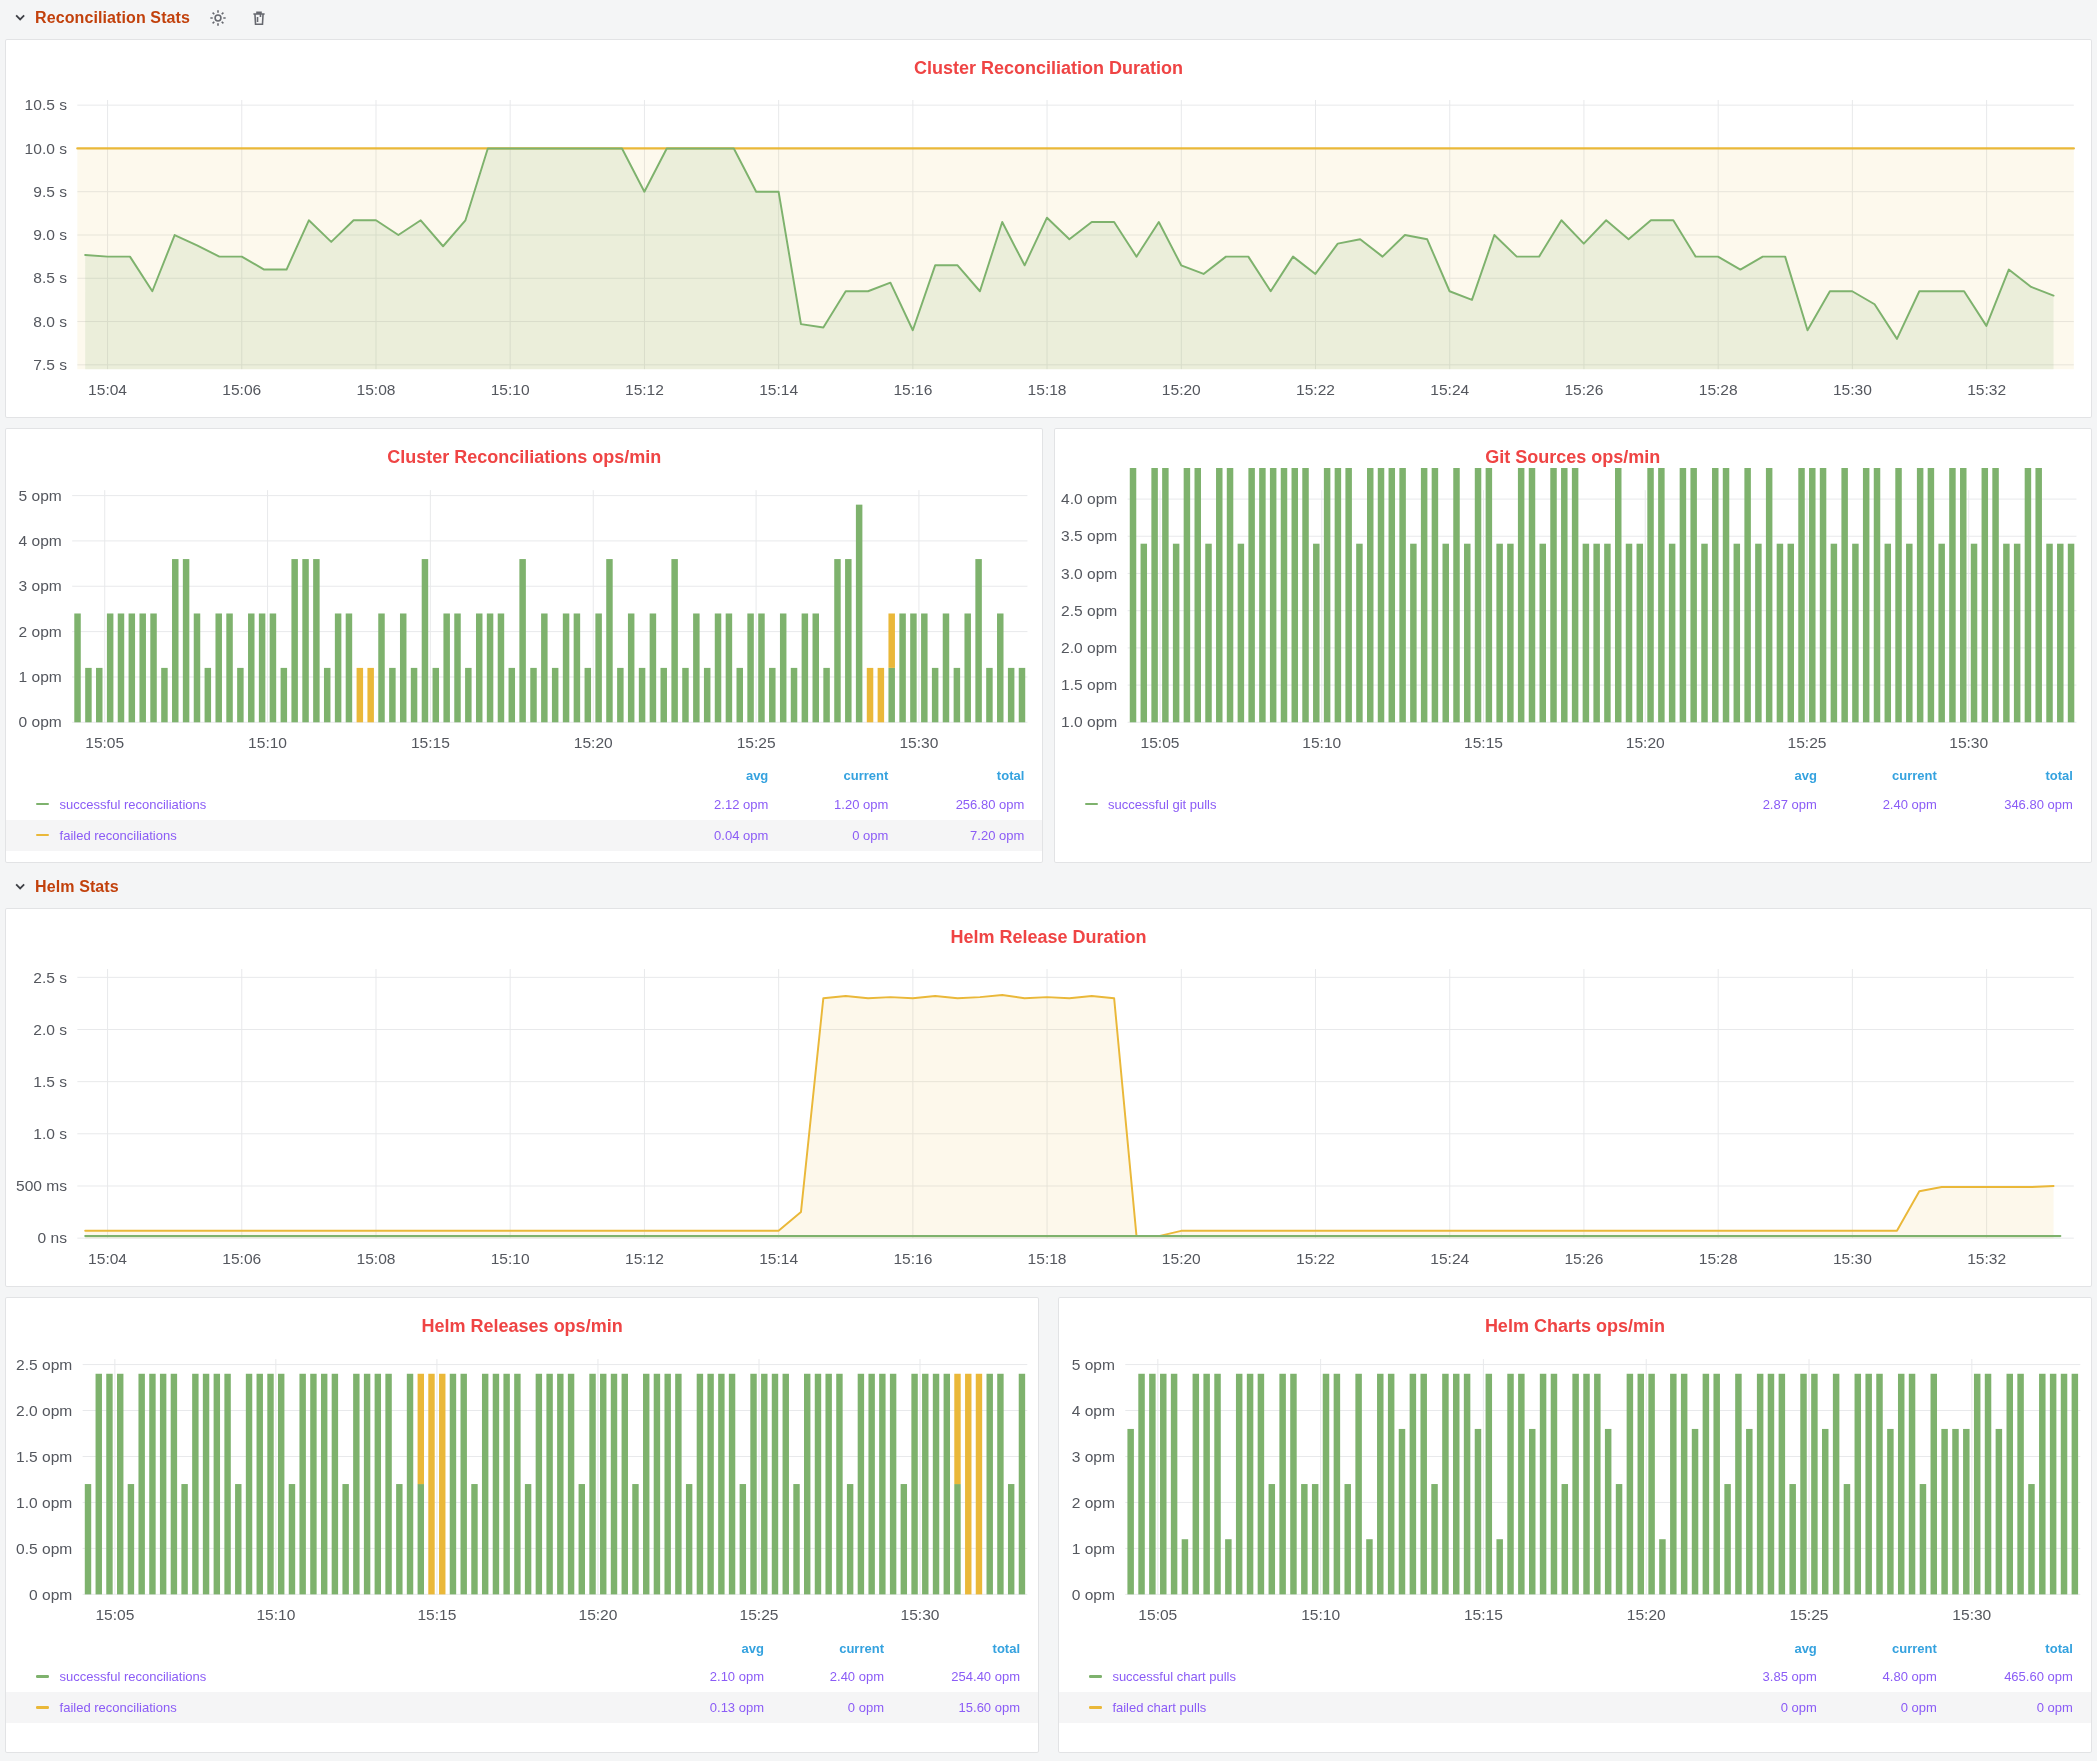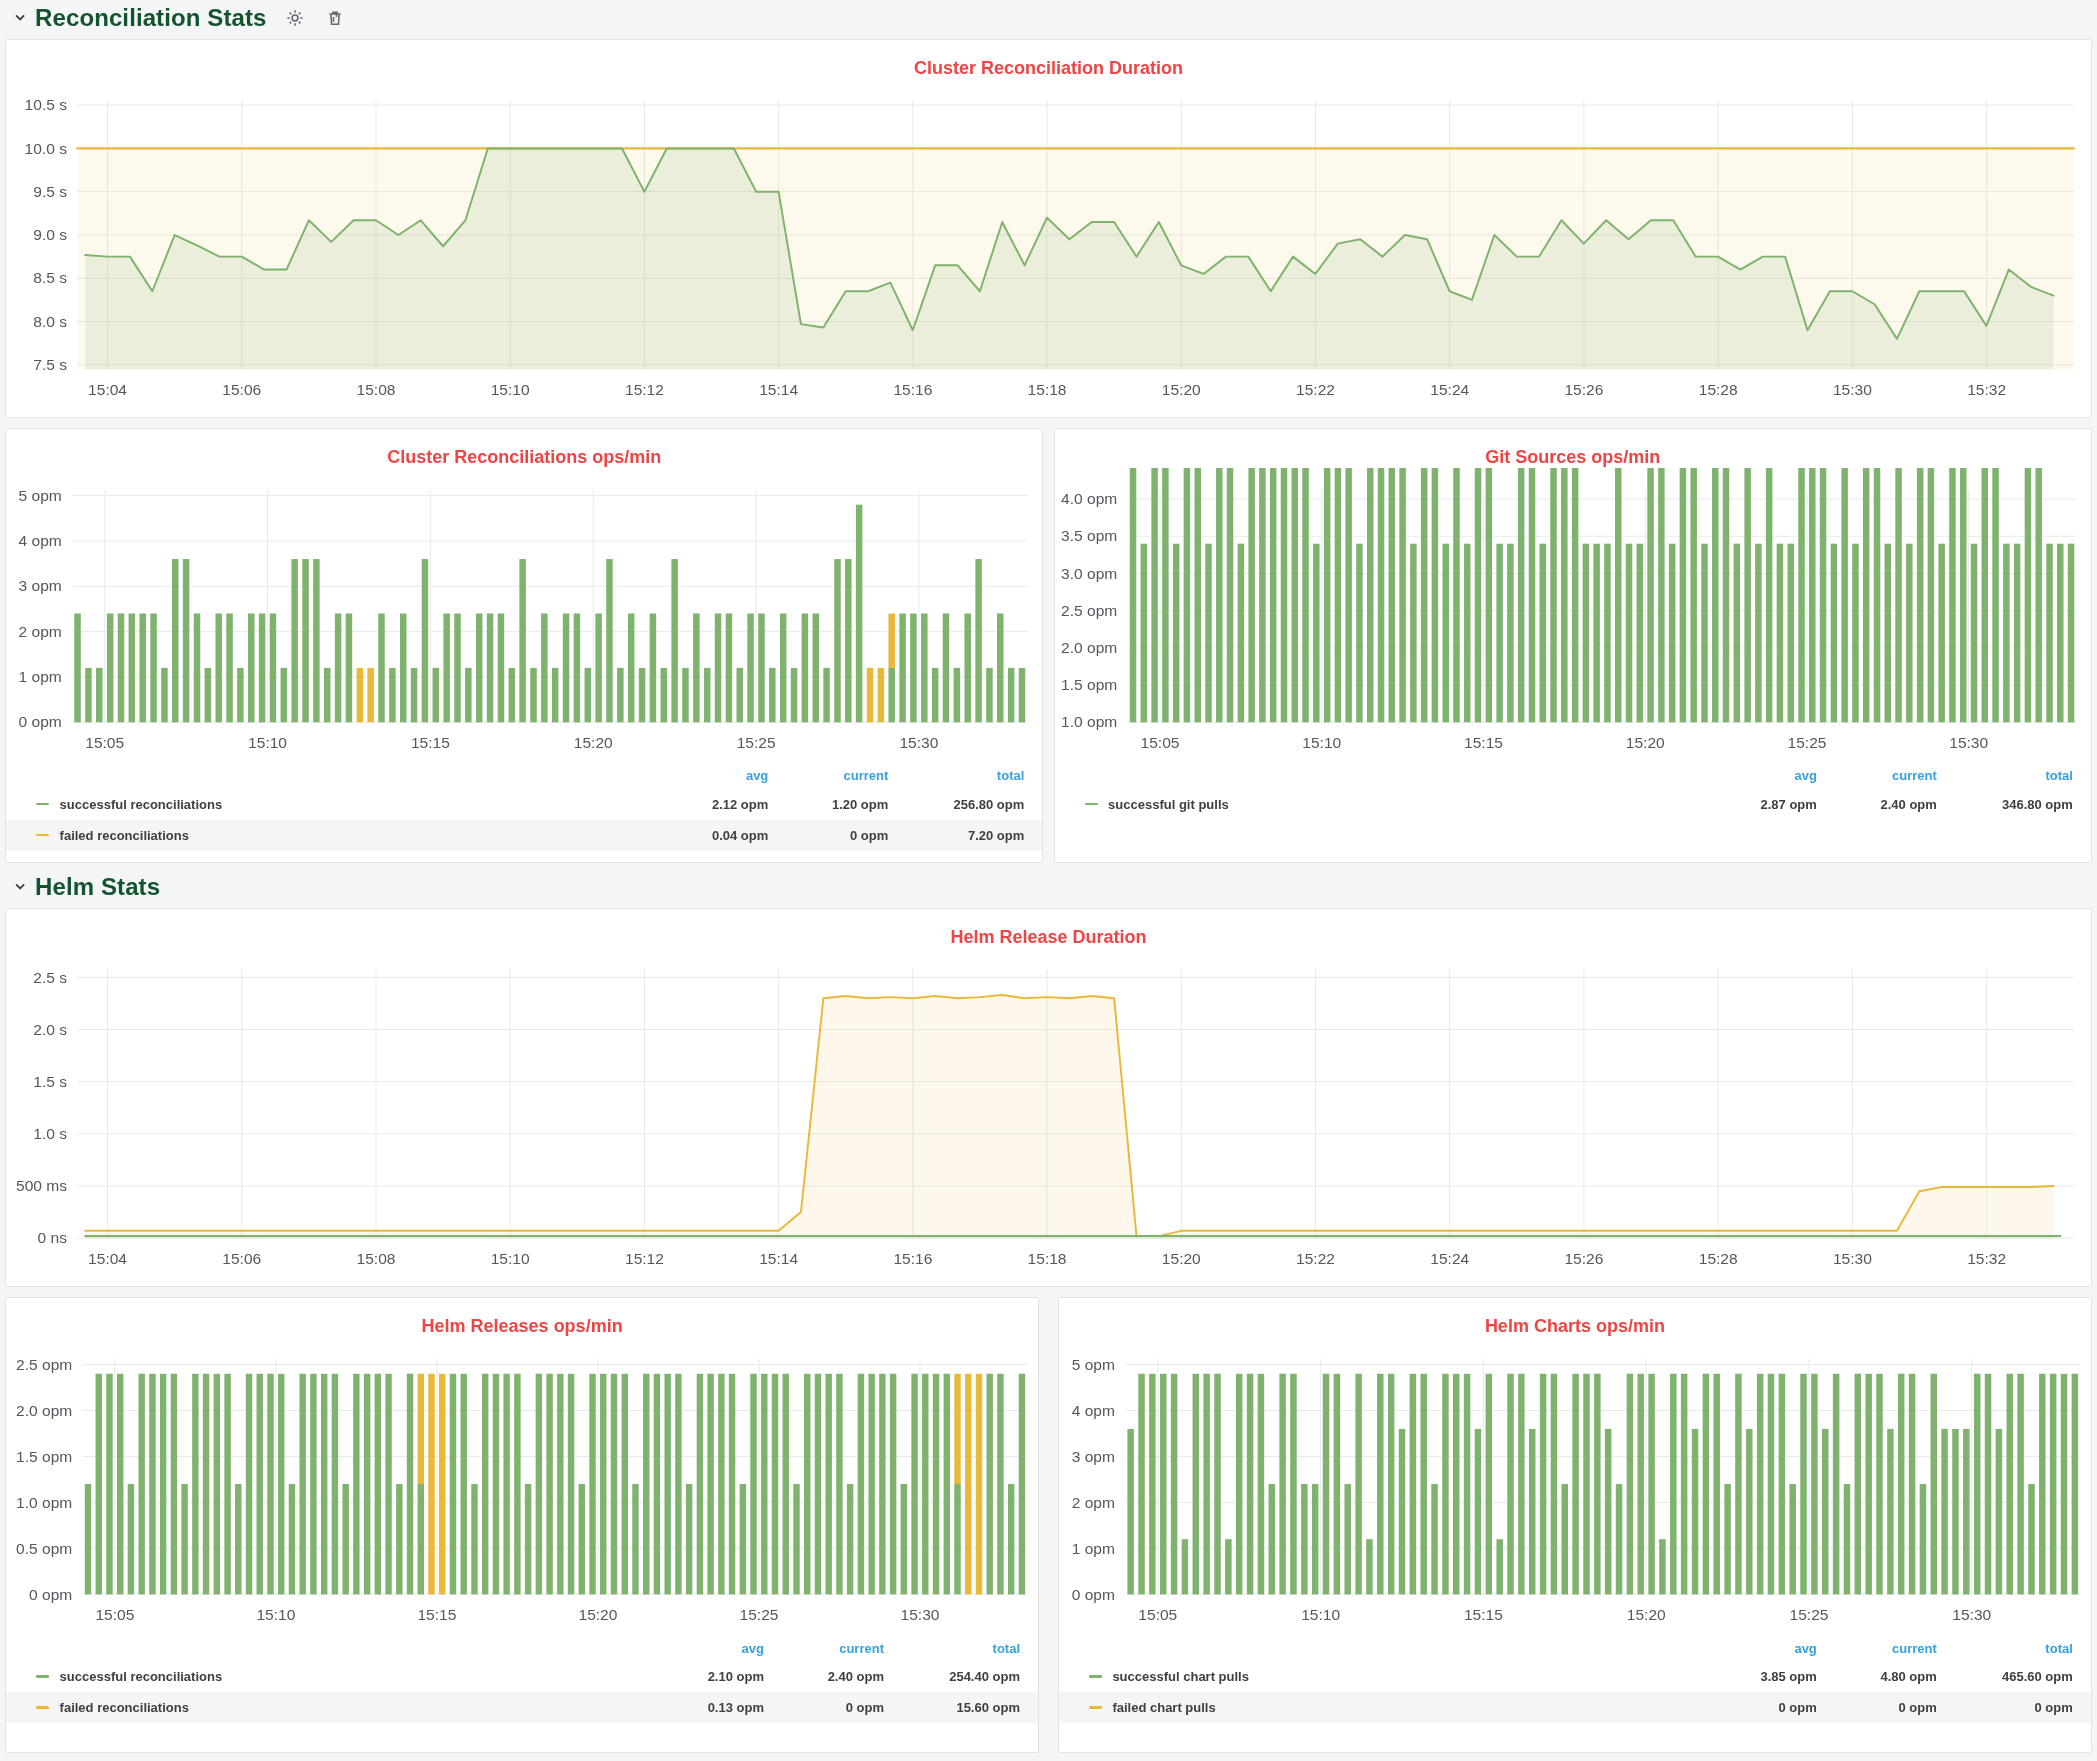--- a/index.html
+++ b/index.html
@@ -5,21 +5,21 @@
   html,body{margin:0;padding:0;}
   body{
     width:2097px;min-height:1761px;box-sizing:border-box;
     background:#f4f5f6;
     font-family:"Liberation Sans", sans-serif;
     padding:0 5.2px 5.2px 5.2px;
     color:#3f4147;
   }
   .sec-header{display:flex;align-items:center;height:36px;padding-left:7.8px;gap:10.4px;}
   .sec-left{display:flex;align-items:center;gap:7.8px;cursor:pointer;}
-  .sec-title{font-size:24px;font-weight:700;color:#14532d;letter-spacing:0.1px;}
+  .sec-title{font-size:16px;font-weight:700;color:#c2410c;letter-spacing:0.1px;}
   .icon-btn{background:none;border:none;padding:2.6px;margin-left:6.5px;cursor:pointer;display:flex;align-items:center;}
   .icon-btn svg{stroke:#66686f;fill:none;stroke-width:1.4;}
   .chev svg{stroke:#3e4046;fill:none;stroke-width:2;}
   .panel{background:#ffffff;border:0.6px solid #e2e3e5;border-radius:1.9px;overflow:hidden;}
   .p-title{height:39px;display:flex;align-items:flex-end;justify-content:center;
     font-size:18px;font-weight:600;color:#ef4444;cursor:pointer;}
   .chart{width:100%;display:block;}
   .chart svg text{font-family:"Liberation Sans",sans-serif;}
   #c1,#c4{height:328px;}
   #c2,#c3{height:292px;}
@@ -28,21 +28,21 @@
   .panel-full2{height:377px;margin-top:2.6px;}
   .row2{display:flex;gap:10.4px;margin-top:10.4px;}
   .row2 .panel{flex:1;height:433px;}
   .row3{display:flex;gap:19px;margin-top:10.4px;}
   .row3 .panel{flex:1;height:454px;}
   .legend{margin-top:2.6px;font-size:13px;}
   .lhead,.lrow{display:flex;align-items:center;padding:0 18px 0 30px;}
   .lhead{height:26px;justify-content:flex-end;color:#35a2df;font-weight:700;}
   .lhcell{width:120px;text-align:right;}
   .lhcell.total{width:136px;}
-  .lrow{height:31px;color:#404040;font-weight:bold;}
+  .lrow{height:31px;color:#8b5cf6;}
   .lrow:nth-child(3){background:#f5f5f6;}
   .lmark{width:13px;height:2.6px;border-radius:1.3px;flex:0 0 auto;}
   .lmark.green{background:#7EB26D;}
   .lmark.yellow{background:#EAB839;}
   .lname{flex:1;margin-left:10.4px;cursor:pointer;}
   .lval{width:120px;text-align:right;}
   .lval.total{width:136px;}
   .mt8{margin-top:6.5px;}
 </style>
 </head>

